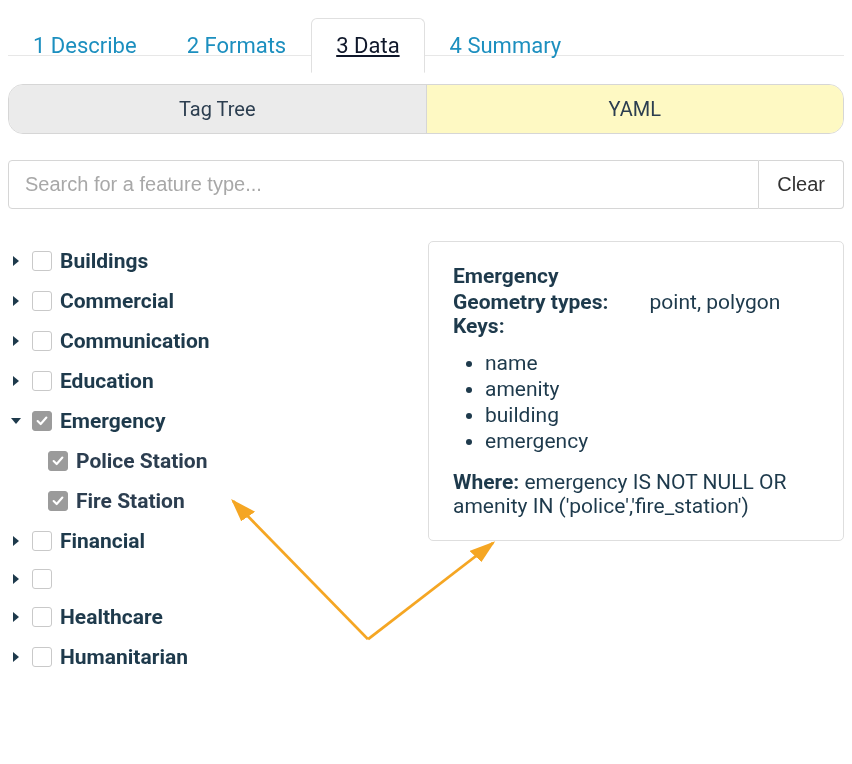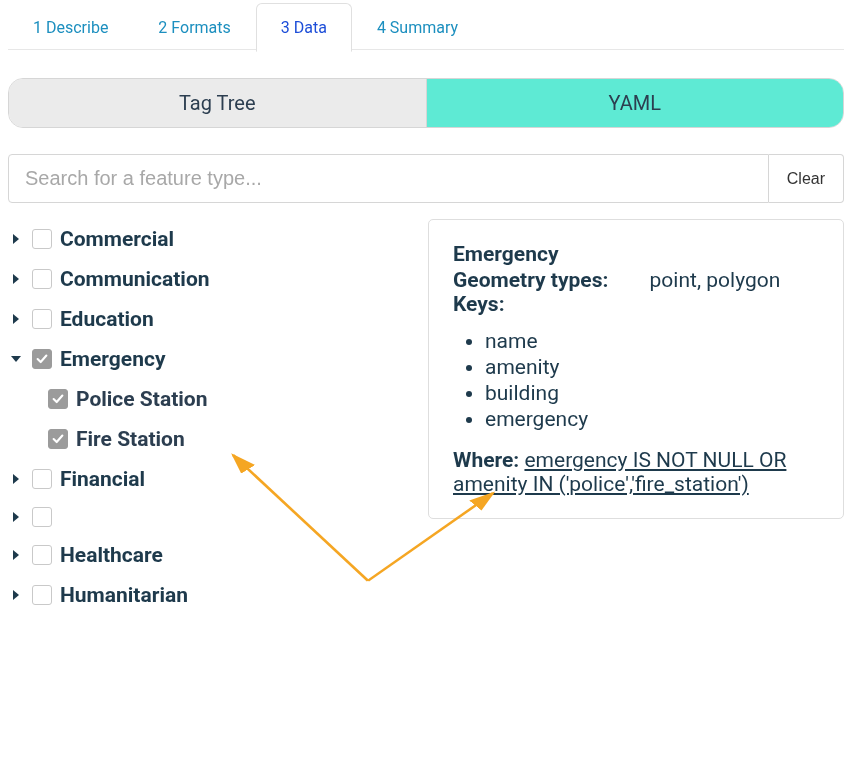--- a/index.html
+++ b/index.html
@@ -13,79 +13,80 @@
   }
 
   
   .tabs {
     display: flex;
     border-bottom: 1px solid #e7e7e7;
     margin-bottom: 28px;
   }
   .tab {
     padding: 14px 24px 14px 24px;
-    font-size: 16px;
+    font-size: 22px;
     color: #1c8fbf;
     cursor: pointer;
     border: 1px solid transparent;
     border-bottom: none;
     position: relative;
-    top: 3px;
+    top: 18px;
   }
   .tab.active {
-    color: #1d4ed8;
+    color: #0f172a;
     border: 1px solid #e0e0e0;
     border-bottom: 1px solid #fff;
     border-radius: 6px 6px 0 0;
     background: #fff;
+    text-decoration: underline;
   }
 
   
   .view-toggle {
     display: flex;
     margin-bottom: 26px;
     border: 1px solid #d6d6d6;
     border-radius: 15px;
     overflow: hidden;
   }
   .view-btn {
     flex: 1;
     text-align: center;
     padding: 12px 0;
     font-size: 20px;
     color: #2c3e50;
-    background: #5eead4;
+    background: #fef9c3;
     cursor: pointer;
   }
   .view-btn.active {
     background: #ebebeb;
   }
   .view-btn + .view-btn {
     border-left: 1px solid #d6d6d6;
   }
 
   
   .search-row {
     display: flex;
-    margin-bottom: 16px;
+    margin-bottom: 32px;
   }
   .search-input {
     flex: 1;
     border: 1px solid #d6d6d6;
     border-radius: 4px 0 0 4px;
     padding: 12px 16px;
     font-size: 20px;
     color: #333;
   }
   .search-input::placeholder { color: #a8a8a8; }
   .clear-btn {
     border: 1px solid #d6d6d6;
     border-left: none;
     padding: 0 18px;
-    font-size: 16px;
+    font-size: 20px;
     color: #333;
     background: #fff;
     border-radius: 0 4px 4px 0;
     cursor: pointer;
   }
 
   
   .main {
     display: flex;
     gap: 20px;
@@ -161,21 +162,20 @@
   .details ul {
     margin: 12px 0 16px 32px;
     padding: 0;
   }
   .details li {
     font-weight: 400;
     padding: 1px 0;
   }
   .details .where-val {
     font-weight: 400;
-    text-decoration: underline;
   }
 
   
   .arrows {
     position: absolute;
     left: 0;
     top: 0;
     width: 100%;
     height: 100%;
     pointer-events: none;
@@ -197,20 +197,29 @@
 </div>
 
 <div class="search-row">
   <input class="search-input" type="text" placeholder="Search for a feature type..." style="">
   <button class="clear-btn">Clear</button>
 </div>
 
 <div class="main">
 
   <div class="tree" id="tree">
+      <div class="tree-node">
+        <span class="chev">
+          <svg width="16" height="16" viewBox="0 0 16 16">
+            <path d="M5 3 L11 8 L5 13 Z" fill="#1e3a4c"></path>
+          </svg>
+        </span>
+        <span class="chk"></span>
+        <span class="tree-label">Buildings</span>
+      </div>
       <div class="tree-node">
         <span class="chev">
           <svg width="16" height="16" viewBox="0 0 16 16">
             <path d="M5 3 L11 8 L5 13 Z" fill="#1e3a4c"></path>
           </svg>
         </span>
         <span class="chk"></span>
         <span class="tree-label">Commercial</span>
       </div>
       <div class="tree-node">

